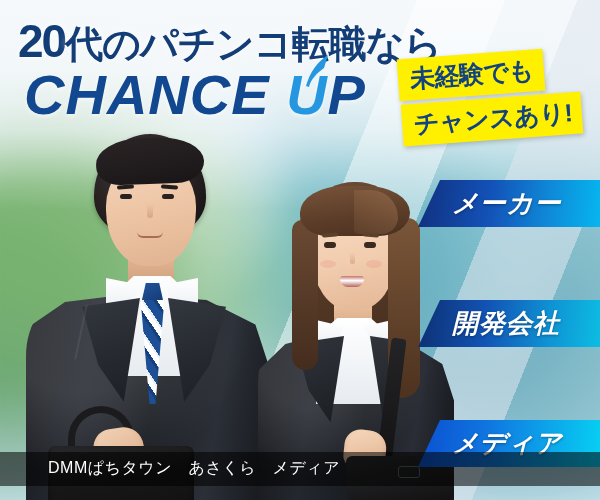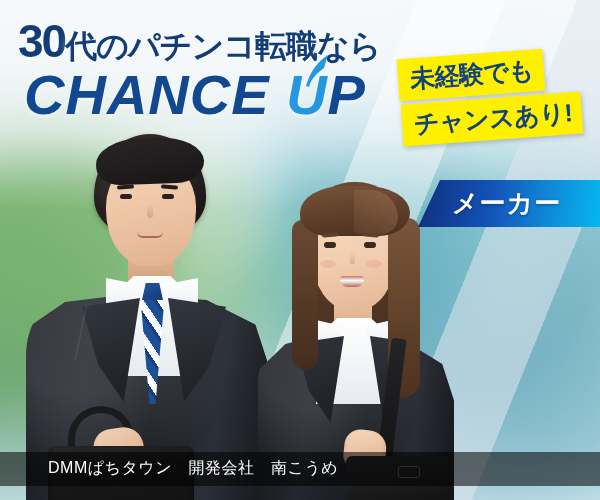--- a/index.html
+++ b/index.html
@@ -236,21 +236,21 @@
   }
 
   
   .headline {
     position:absolute; left:18px; top:14px;
     font-size:40px; font-weight:bold; letter-spacing:-1px;
     color:#123d77; white-space:nowrap;
     text-shadow:0 1px 0 rgba(255,255,255,.75), 0 0 8px rgba(255,255,255,.8);
   }
   .headline .num { font-size:46px; letter-spacing:-2px; }
-  .headline .sm { font-size:32px; }
+  .headline .sm { font-size:38px; }
 
   .logo {
     position:absolute; left:24px; top:62px;
     font-size:56px; font-weight:bold; font-style:italic;
     letter-spacing:1px; white-space:nowrap;
     color:#12488f;
     text-shadow:0 2px 4px rgba(255,255,255,.6);
   }
   .logo .u-wrap { position:relative; display:inline-block; color:#2497e0; }
   .logo .swoosh {
@@ -265,21 +265,21 @@
     background:#fff000;
     color:#12437f; font-weight:bold; font-size:25px;
     letter-spacing:-.5px; white-space:nowrap;
     padding:4px 10px 5px 12px;
     box-shadow:1px 2px 5px rgba(0,0,0,.22);
   }
   .badge.b1 { top:0;  transform:rotate(-4.2deg); }
   .badge.b2 { top:44px; left:4px; transform:rotate(-4.2deg); }
 
   
-  .cats { position:absolute; left:418px; top:180px; width:182px; height:255px; }
+  .cats { position:absolute; left:418px; top:180px; width:182px; height:255px;font-style:italic; }
   .cat {
     position:absolute; left:0; width:182px; height:47px;
     clip-path:polygon(22px 0, 182px 0, 182px 100%, 0 100%);
     display:flex; align-items:center;
     box-shadow:0 2px 5px rgba(0,0,0,.22);
   }
   .cat span {
     color:#ffffff; font-weight:bold; font-size:26px;
     letter-spacing:1px; white-space:nowrap;
     padding-left:34px;
@@ -361,35 +361,41 @@
       <div class="w-mouth"></div>
       <div class="w-strap"></div>
       <div class="w-hand"></div>
       <div class="w-bag"></div>
       <div class="w-bag-clasp"></div>
     </div>
 
   </div>
 
   <div class="headline">
-    <span class="num">30</span><span class="sm">代のパチンコ転職</span><span class="sm">なら</span>
+    <span class="num">20</span><span class="sm">代のパチンコ転職</span><span class="sm">なら</span>
   </div>
 
   <div class="logo">
     <span>CHANCE </span><span class="u-wrap"><span>U</span><svg class="swoosh" viewBox="0 0 30 34">
           <path d="M6 32 C10 18, 18 7, 28 1 L24 14 C17 19, 11 25, 9 33 Z" fill="#2497e0"></path>
         </svg></span><span>P</span>
   </div>
 
   <div class="badges">
     <div class="badge b1">未経験でも</div>
     <div class="badge b2">チャンスあり!</div>
   </div>
 
   <div class="cats">
     <div class="cat c1">
       <span>メーカー</span>
     </div>
+    <div class="cat c3">
+      <span>開発会社</span>
+    </div>
+    <div class="cat c5">
+      <span>メディア</span>
+    </div>
   </div>
 
-  <div class="caption">DMMぱちタウン　開発会社　南こうめ</div>
+  <div class="caption">DMMぱちタウン　あさくら　メディア</div>
 
 </div>
 
 </body></html>

